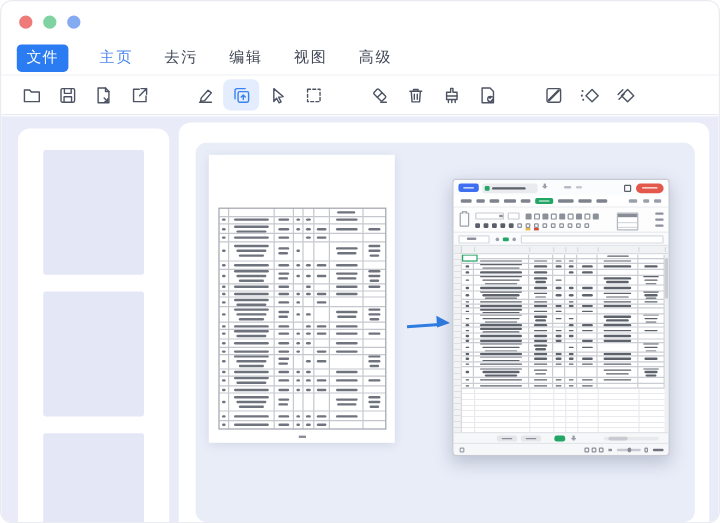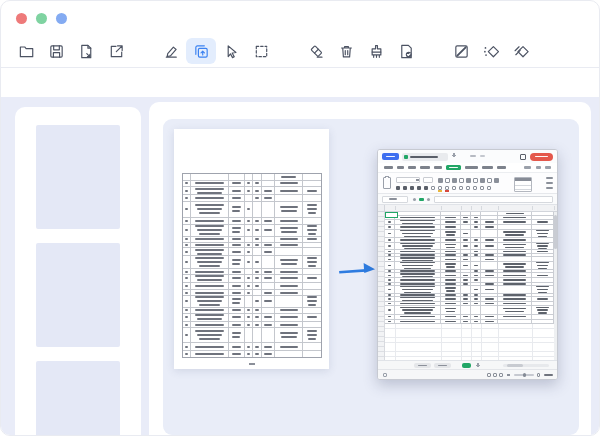--- a/index.html
+++ b/index.html
@@ -65,20 +65,28 @@
 <body>
 
 <div class="window">
 
   <div class="titlebar">
     <span class="dot" style="background: rgb(238, 122, 122);"></span>
     <span class="dot" style="background: rgb(127, 211, 161);"></span>
     <span class="dot" style="background: rgb(132, 171, 242);"></span>
   </div>
 
+  <div class="menubar">
+    <span class="menu-item active">文件</span>
+    <span class="menu-item hl">主页</span>
+    <span class="menu-item">去污</span>
+    <span class="menu-item">编辑</span>
+    <span class="menu-item">视图</span>
+    <span class="menu-item">高级</span>
+  </div>
 
   <div class="toolbar">
     <span class="tool">
       <svg width="17" height="17" viewBox="0 0 18 18">
           <path d="M2.5 4.2h4.6l1.5 1.8h7v8.5h-13.1z"></path>
         </svg>
     </span>
     <span class="tool">
       <svg width="17" height="17" viewBox="0 0 18 18">
           <rect x="3" y="3" width="12" height="12" rx="1.2"></rect>

